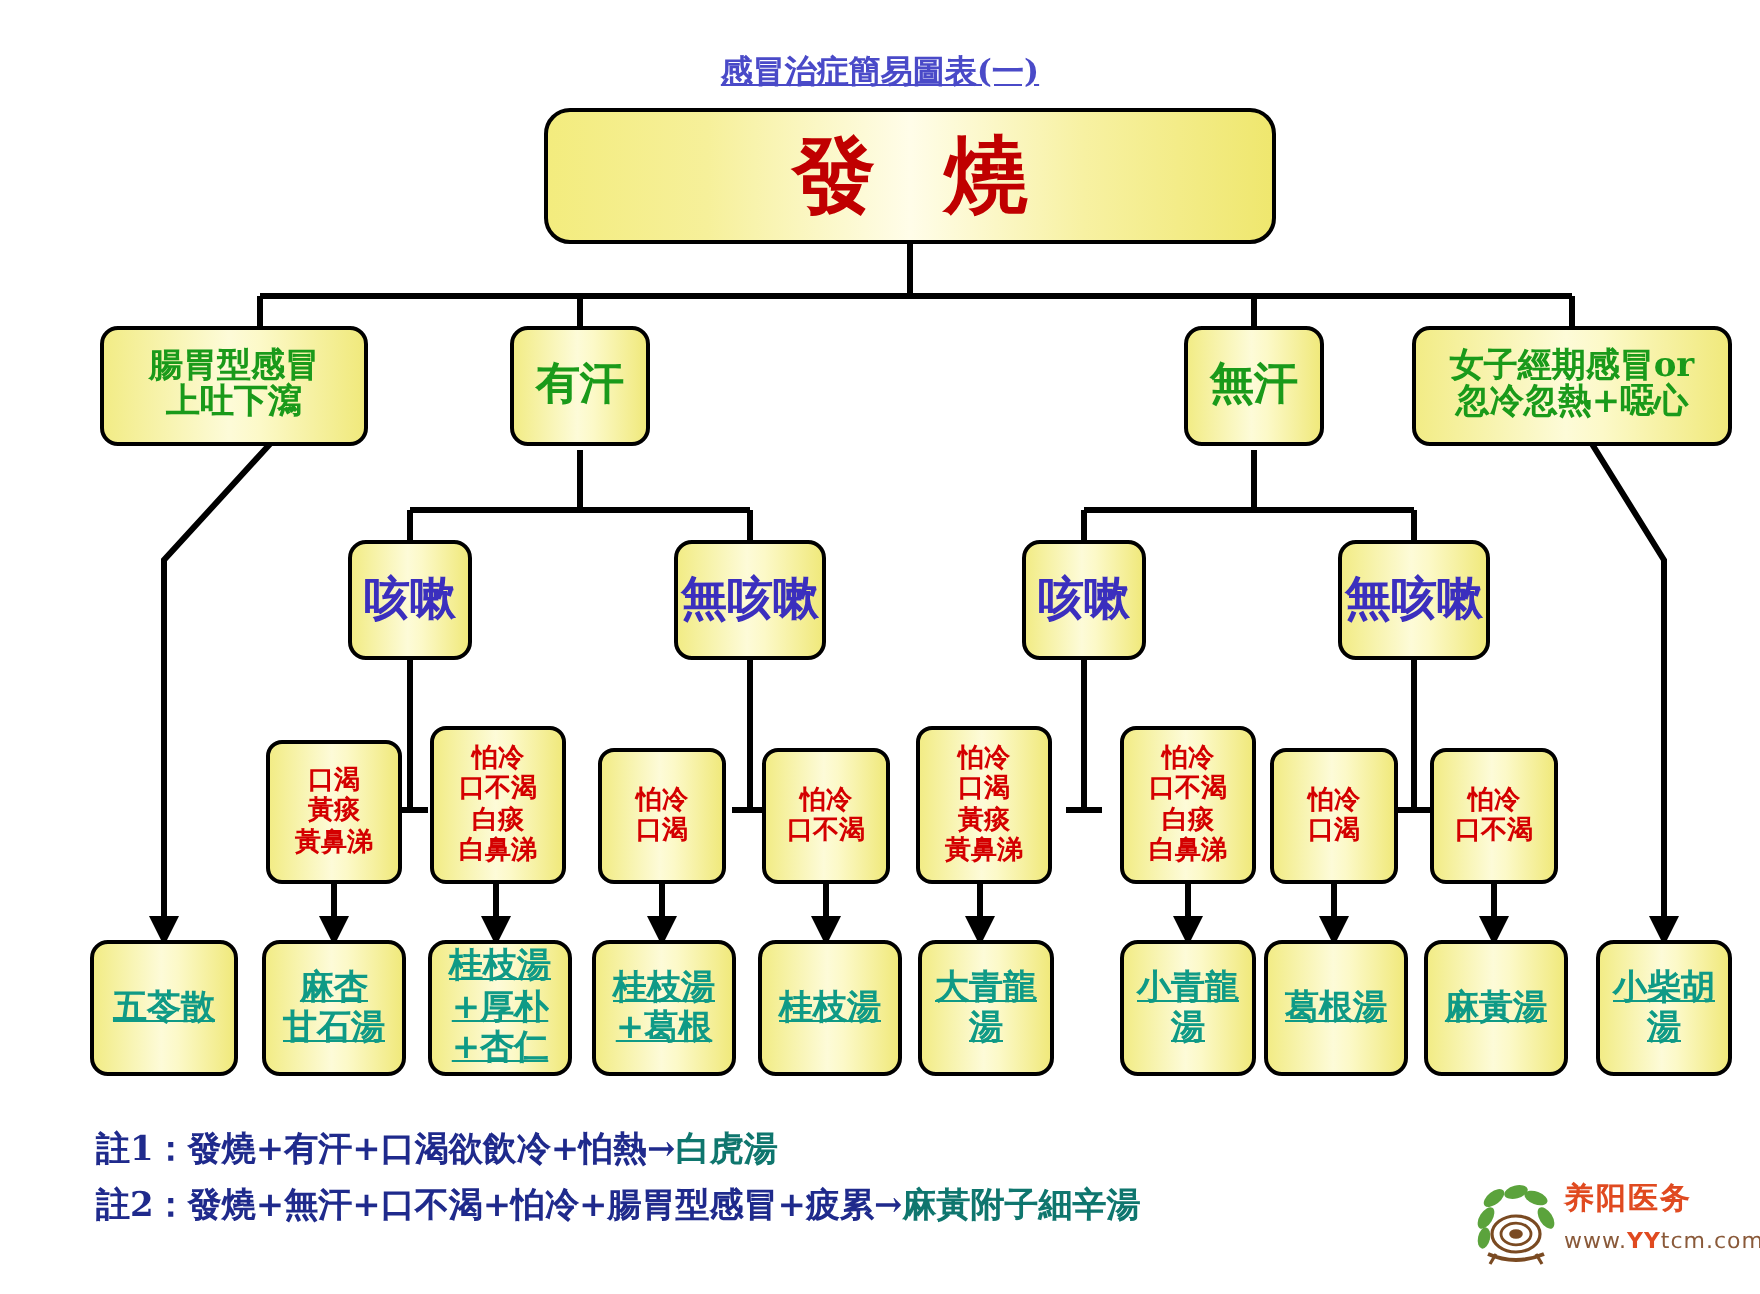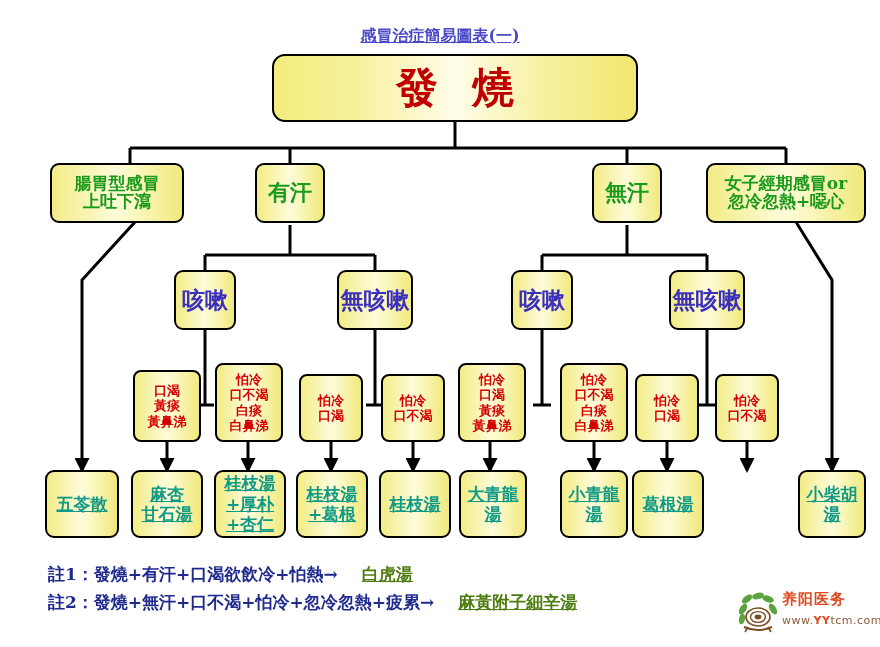--- a/index.html
+++ b/index.html
@@ -114,23 +114,21 @@
     position: absolute;
     left: 48px;
     color: #1f2a8c;
     font-size: 17px;
     font-weight: bold;
     white-space: nowrap;
     font-family: "DejaVu Serif", "Liberation Serif", serif;
     z-index: 4;
   }
   .footnote .rx {
-    color: #4d7c0f;
-    text-decoration: underline;
-    margin-left: 24px;
+    color: #0f766e;
   }
   #footnote-1 { top: 563px; }
   #footnote-2 { top: 591px; }
 
   
   #logo {
     position: absolute;
     left: 736px;
     top: 590px;
     width: 136px;
@@ -337,31 +335,34 @@
 
   <div class="node node-rx" style="left:560px; top:470px; width:68px; height:68px;">
     <span class="ln">小青龍</span>
     <span class="ln">湯</span>
   </div>
 
   <div class="node node-rx" style="left:632px; top:470px; width:72px; height:68px;">
     <span class="ln">葛根湯</span>
   </div>
 
+  <div class="node node-rx" style="left:712px; top:470px; width:72px; height:68px;">
+    <span class="ln">麻黃湯</span>
+  </div>
 
   <div class="node node-rx" style="left:798px; top:470px; width:68px; height:68px;">
     <span class="ln">小柴胡</span>
     <span class="ln">湯</span>
   </div>
 
   <div class="footnote" id="footnote-1">
     <span>註1：發燒+有汗+口渴欲飲冷+怕熱→</span><span class="rx">白虎湯</span>
   </div>
   <div class="footnote" id="footnote-2">
-    <span>註2：發燒+無汗+口不渴+怕冷+忽冷忽熱+疲累→</span><span class="rx">麻黃附子細辛湯</span>
+    <span>註2：發燒+無汗+口不渴+怕冷+腸胃型感冒+疲累→</span><span class="rx">麻黃附子細辛湯</span>
   </div>
 
   <div id="logo">
     <svg width="46" height="46" viewBox="0 0 46 46">
       <g fill="#5ba33c">
         <ellipse cx="11" cy="9" rx="6" ry="3.2" transform="rotate(-38 11 9)"></ellipse>
         <ellipse cx="22" cy="6" rx="6" ry="3.2" transform="rotate(-14 22 6)"></ellipse>
         <ellipse cx="32" cy="9" rx="6" ry="3.2" transform="rotate(20 32 9)"></ellipse>
         <ellipse cx="7" cy="19" rx="6" ry="3.2" transform="rotate(-58 7 19)"></ellipse>
         <ellipse cx="37" cy="19" rx="6" ry="3.2" transform="rotate(58 37 19)"></ellipse>

